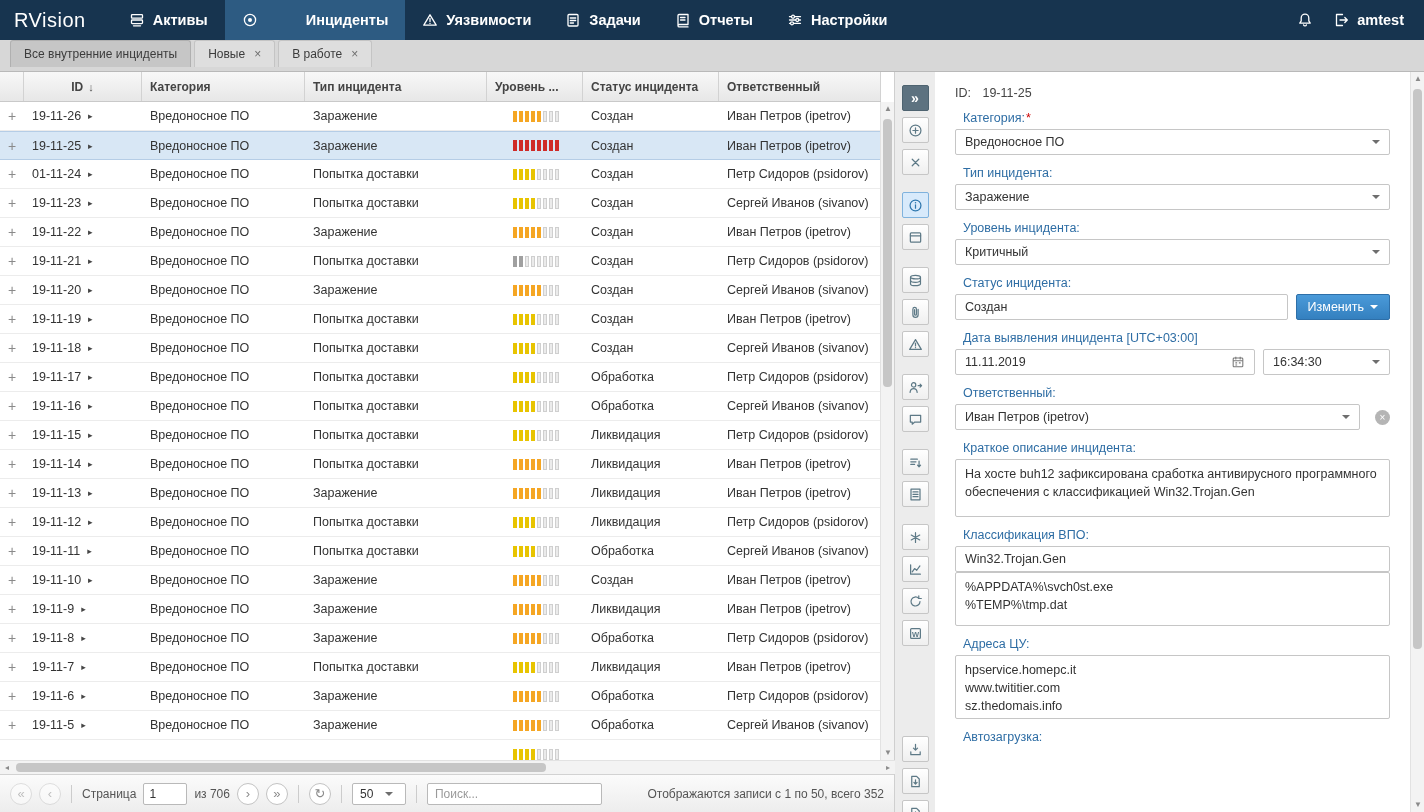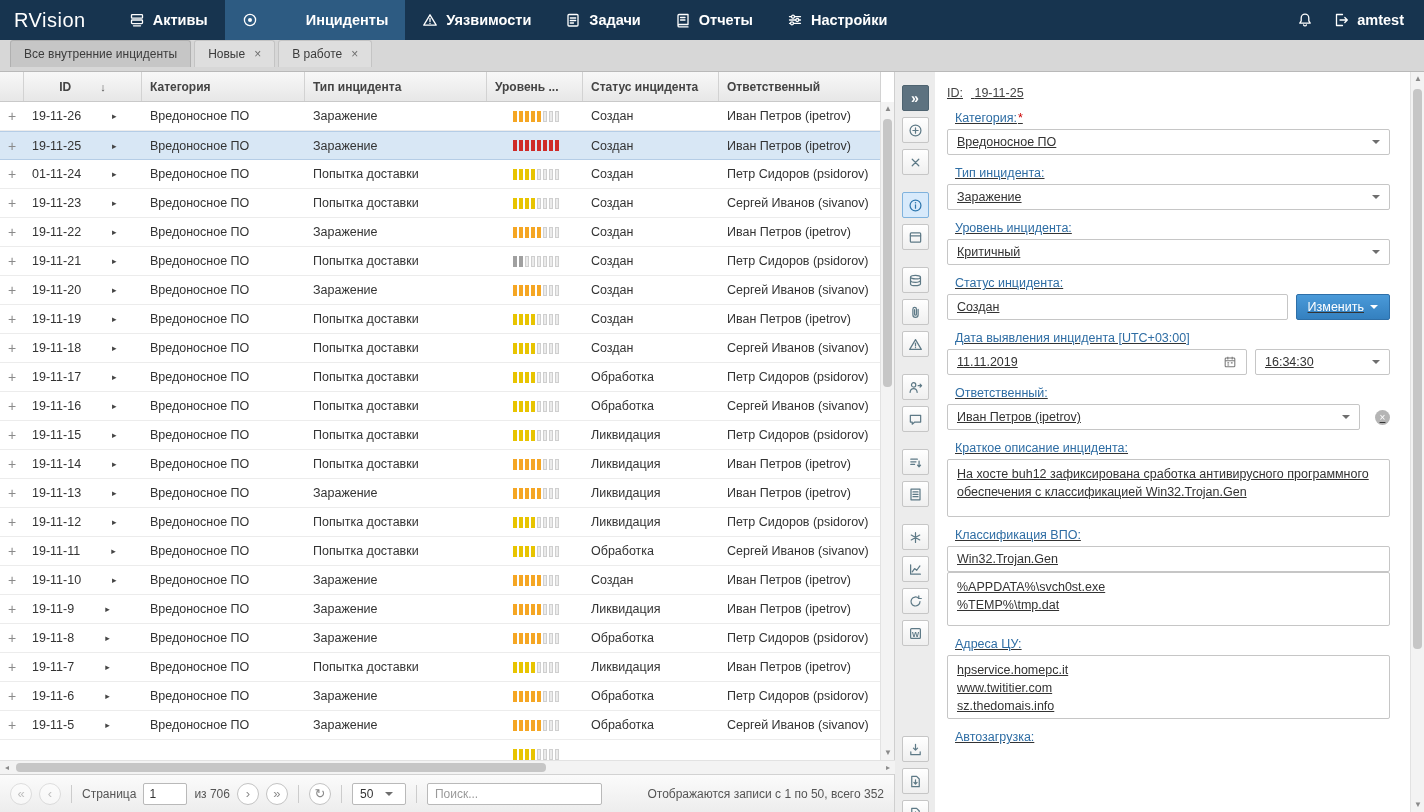--- a/index.html
+++ b/index.html
@@ -24,21 +24,21 @@
   .tab-close{margin-left:9px;color:#6e6e6e;font-size:12px;line-height:1;}
 
   
   .main{flex:1;display:flex;background:#ececec;overflow:hidden;}
 
   
   .grid{flex:0 0 895px;width:895px;background:#fff;display:flex;flex-direction:column;position:relative;border-right:1px solid #cfcfcf;}
   .ghead{flex:0 0 30px;display:flex;width:881px;background:linear-gradient(#f8f8f8,#e7e7e7);border-bottom:1px solid #c9c9c9;font-size:12px;font-weight:bold;color:#444;}
   .gh{display:flex;align-items:center;padding:0 8px;border-right:1px solid #d2d2d2;overflow:hidden;white-space:nowrap;}
   .c-exp{flex:0 0 24px;width:24px;}
-  .c-id{flex:0 0 118px;width:118px;gap:24px;}
+  .c-id{flex:0 0 118px;width:118px;}
   .gh.c-id{justify-content:center;}
   .c-cat{flex:0 0 163px;width:163px;}
   .c-type{flex:0 0 182px;width:182px;}
   .c-level{flex:0 0 96px;width:96px;}
   .c-status{flex:0 0 136px;width:136px;}
   .c-owner{flex:1;}
   .sortarrow{margin-left:5px;font-size:11px;color:#555;}
   .gbody{flex:0 0 658px;height:658px;overflow:hidden;width:881px;}
   .trow{height:29px;display:flex;align-items:center;border-bottom:1px solid #ececec;font-size:12.5px;color:#333;cursor:pointer;background:#fff;}
   .trow.selected{background:#d8e7f5;border-top:1px solid #b5cde6;border-bottom:1px solid #b5cde6;height:29px;}
@@ -71,21 +71,21 @@
   
   .vtoolbar{flex:0 0 40px;display:flex;flex-direction:column;align-items:center;padding-top:13px;gap:6px;overflow:hidden;}
   .tb{width:27px;height:26px;flex:0 0 26px;border:1px solid #c6c6c6;border-radius:2px;background:linear-gradient(#ffffff,#efefef);display:flex;align-items:center;justify-content:center;color:#5d7986;font-size:14px;cursor:pointer;}
   .tb .svgi{width:15px;height:15px;}
   .tb.dark{background:#5d7280;border-color:#4e6370;color:#fff;font-weight:bold;}
   .tb.active{background:#d8eafb;border-color:#7fb2dd;color:#2e76ad;}
   .tb-gap{flex:0 0 5px;}
   .tb-spacer{flex:1;}
 
   
-  .detail{flex:1;background:#fff;padding:14px 20px 0 12px;overflow:hidden;font-size:12.5px;text-decoration:underline;}
+  .detail{flex:1;background:#fff;padding:14px 20px 0 20px;overflow:hidden;font-size:12.5px;}
   .did{color:#444;margin-bottom:2px;}
   .did b{font-weight:normal;margin-right:8px;}
   .dlabel{color:#2e6da4;margin:11px 8px 4px;}
   .req{color:#c00;margin-left:1px;}
   .dinput{height:26px;border:1px solid #c6c6c6;border-radius:2px;background:#fff;display:flex;align-items:center;padding:0 9px;color:#333;position:relative;}
   .dinput .val{overflow:hidden;white-space:nowrap;flex:1;}
   .caret{width:0;height:0;border-left:4px solid transparent;border-right:4px solid transparent;border-top:4px solid #6e6e6e;margin-left:8px;flex:0 0 auto;}
   .caret.white{border-top-color:#fff;margin-left:6px;}
   .drow{display:flex;gap:8px;align-items:center;}
   .btn-blue{height:26px;flex:0 0 auto;padding:0 11px;background:linear-gradient(#4a9ad9,#3480bf);border:1px solid #2e6fa8;border-radius:2px;color:#fff;display:flex;align-items:center;cursor:pointer;}

